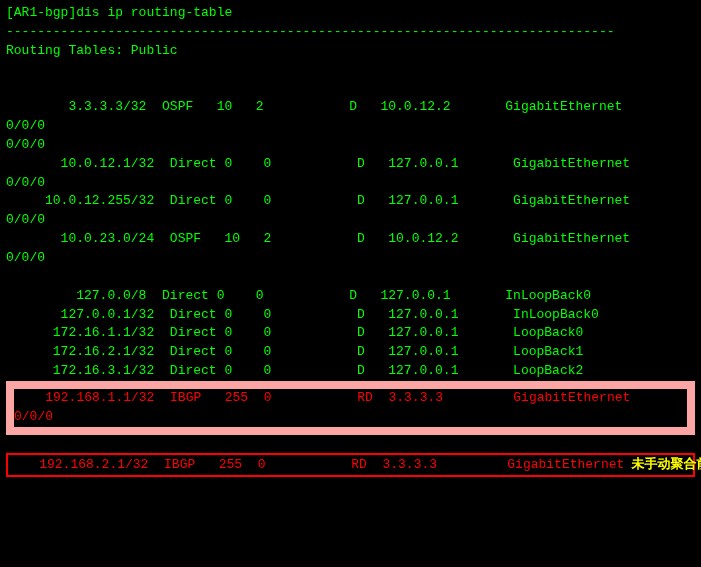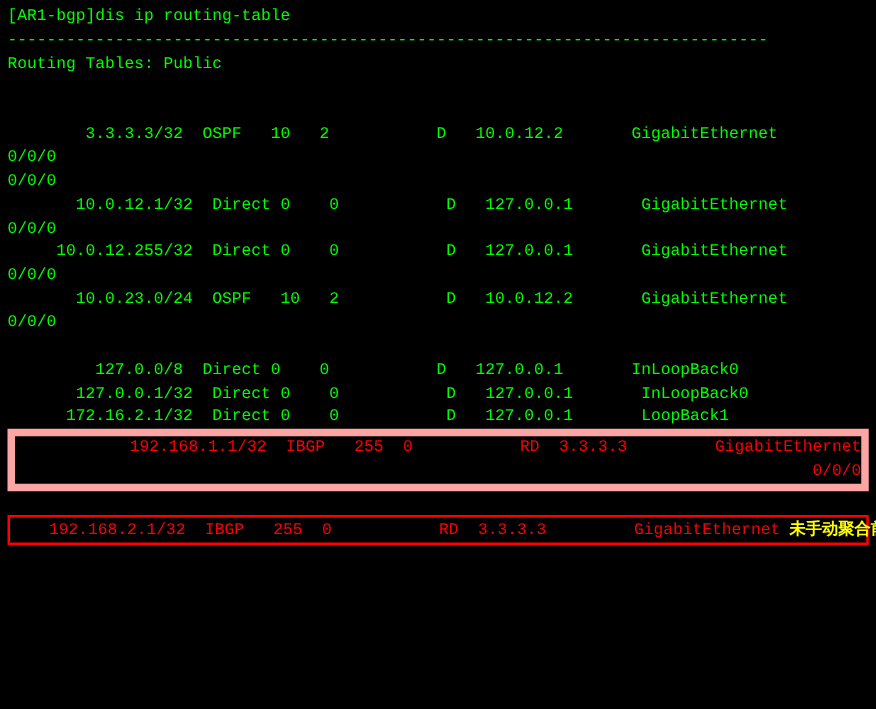--- a/index.html
+++ b/index.html
@@ -42,24 +42,26 @@
   <span class="line">0/0/0</span>
   <span class="line">       10.0.12.1/32  Direct 0    0           D   127.0.0.1       GigabitEthernet</span>
   <span class="line">0/0/0</span>
   <span class="line">     10.0.12.255/32  Direct 0    0           D   127.0.0.1       GigabitEthernet</span>
   <span class="line">0/0/0</span>
   <span class="line">       10.0.23.0/24  OSPF   10   2           D   10.0.12.2       GigabitEthernet</span>
   <span class="line">0/0/0</span>
   <span class="line">&nbsp;</span>
   <span class="line">         127.0.0/8  Direct 0    0           D   127.0.0.1       InLoopBack0</span>
   <span class="line">       127.0.0.1/32  Direct 0    0           D   127.0.0.1       InLoopBack0</span>
+  <span class="line">      172.16.1.1/32  Direct 0    0           D   127.0.0.1       LoopBack0</span>
   <span class="line">      172.16.2.1/32  Direct 0    0           D   127.0.0.1       LoopBack1</span>
+  <span class="line">      172.16.3.1/32  Direct 0    0           D   127.0.0.1       LoopBack2</span>
 
   
-  <div style="border: 6px solid #fca5a5; display: inline-block; width: 100%; position: relative; text-align: right;">
+  <div style="border: 8px solid #fca5a5; display: inline-block; width: 100%; position: relative;">
     <span class="line highlight-red">    192.168.1.1/32  IBGP   255  0           RD  3.3.3.3         GigabitEthernet</span>
     <span class="line highlight-red">0/0/0</span>
   </div>
 
   <span class="line">&nbsp;</span>
 
   
   <div style="border: 2px solid #ff0000; display: inline-block; width: 100%; position: relative;">
     <span class="line highlight-red">    192.168.2.1/32  IBGP   255  0           RD  3.3.3.3         GigabitEthernet<span style="color:#ffff00;font-weight:bold;font-family:sans-serif;font-size:13px;">  未手动聚合前</span></span>
     

